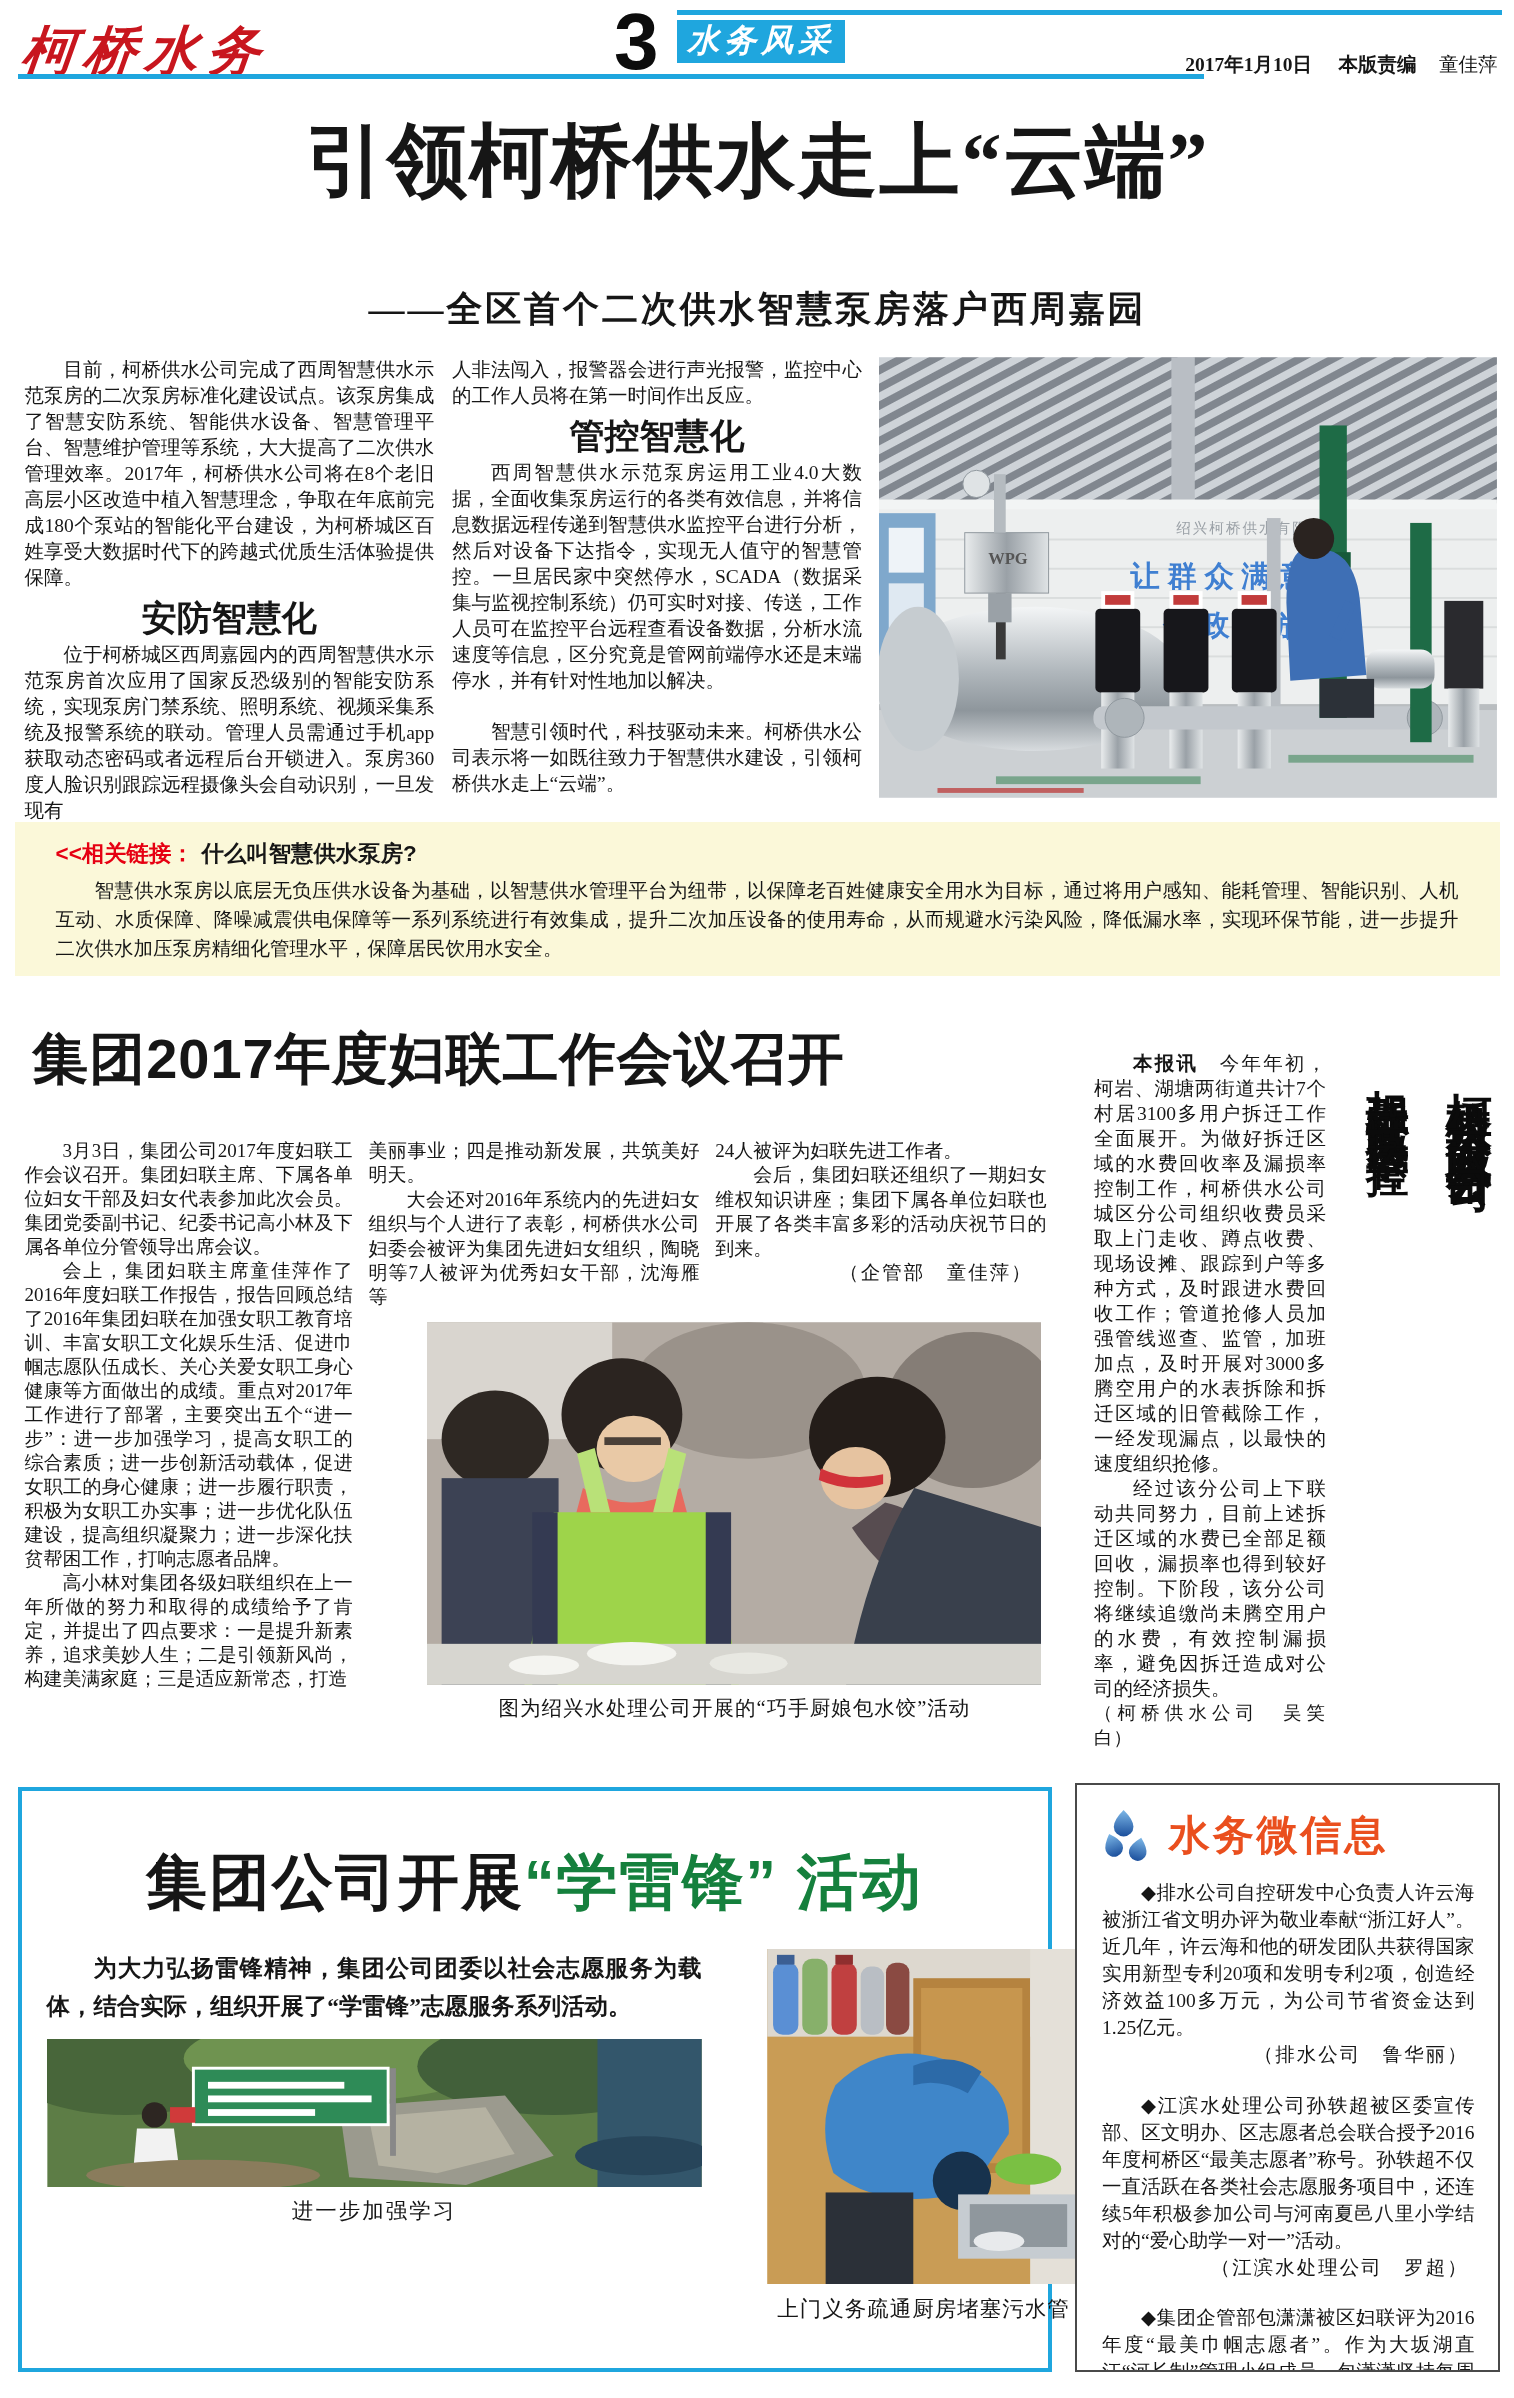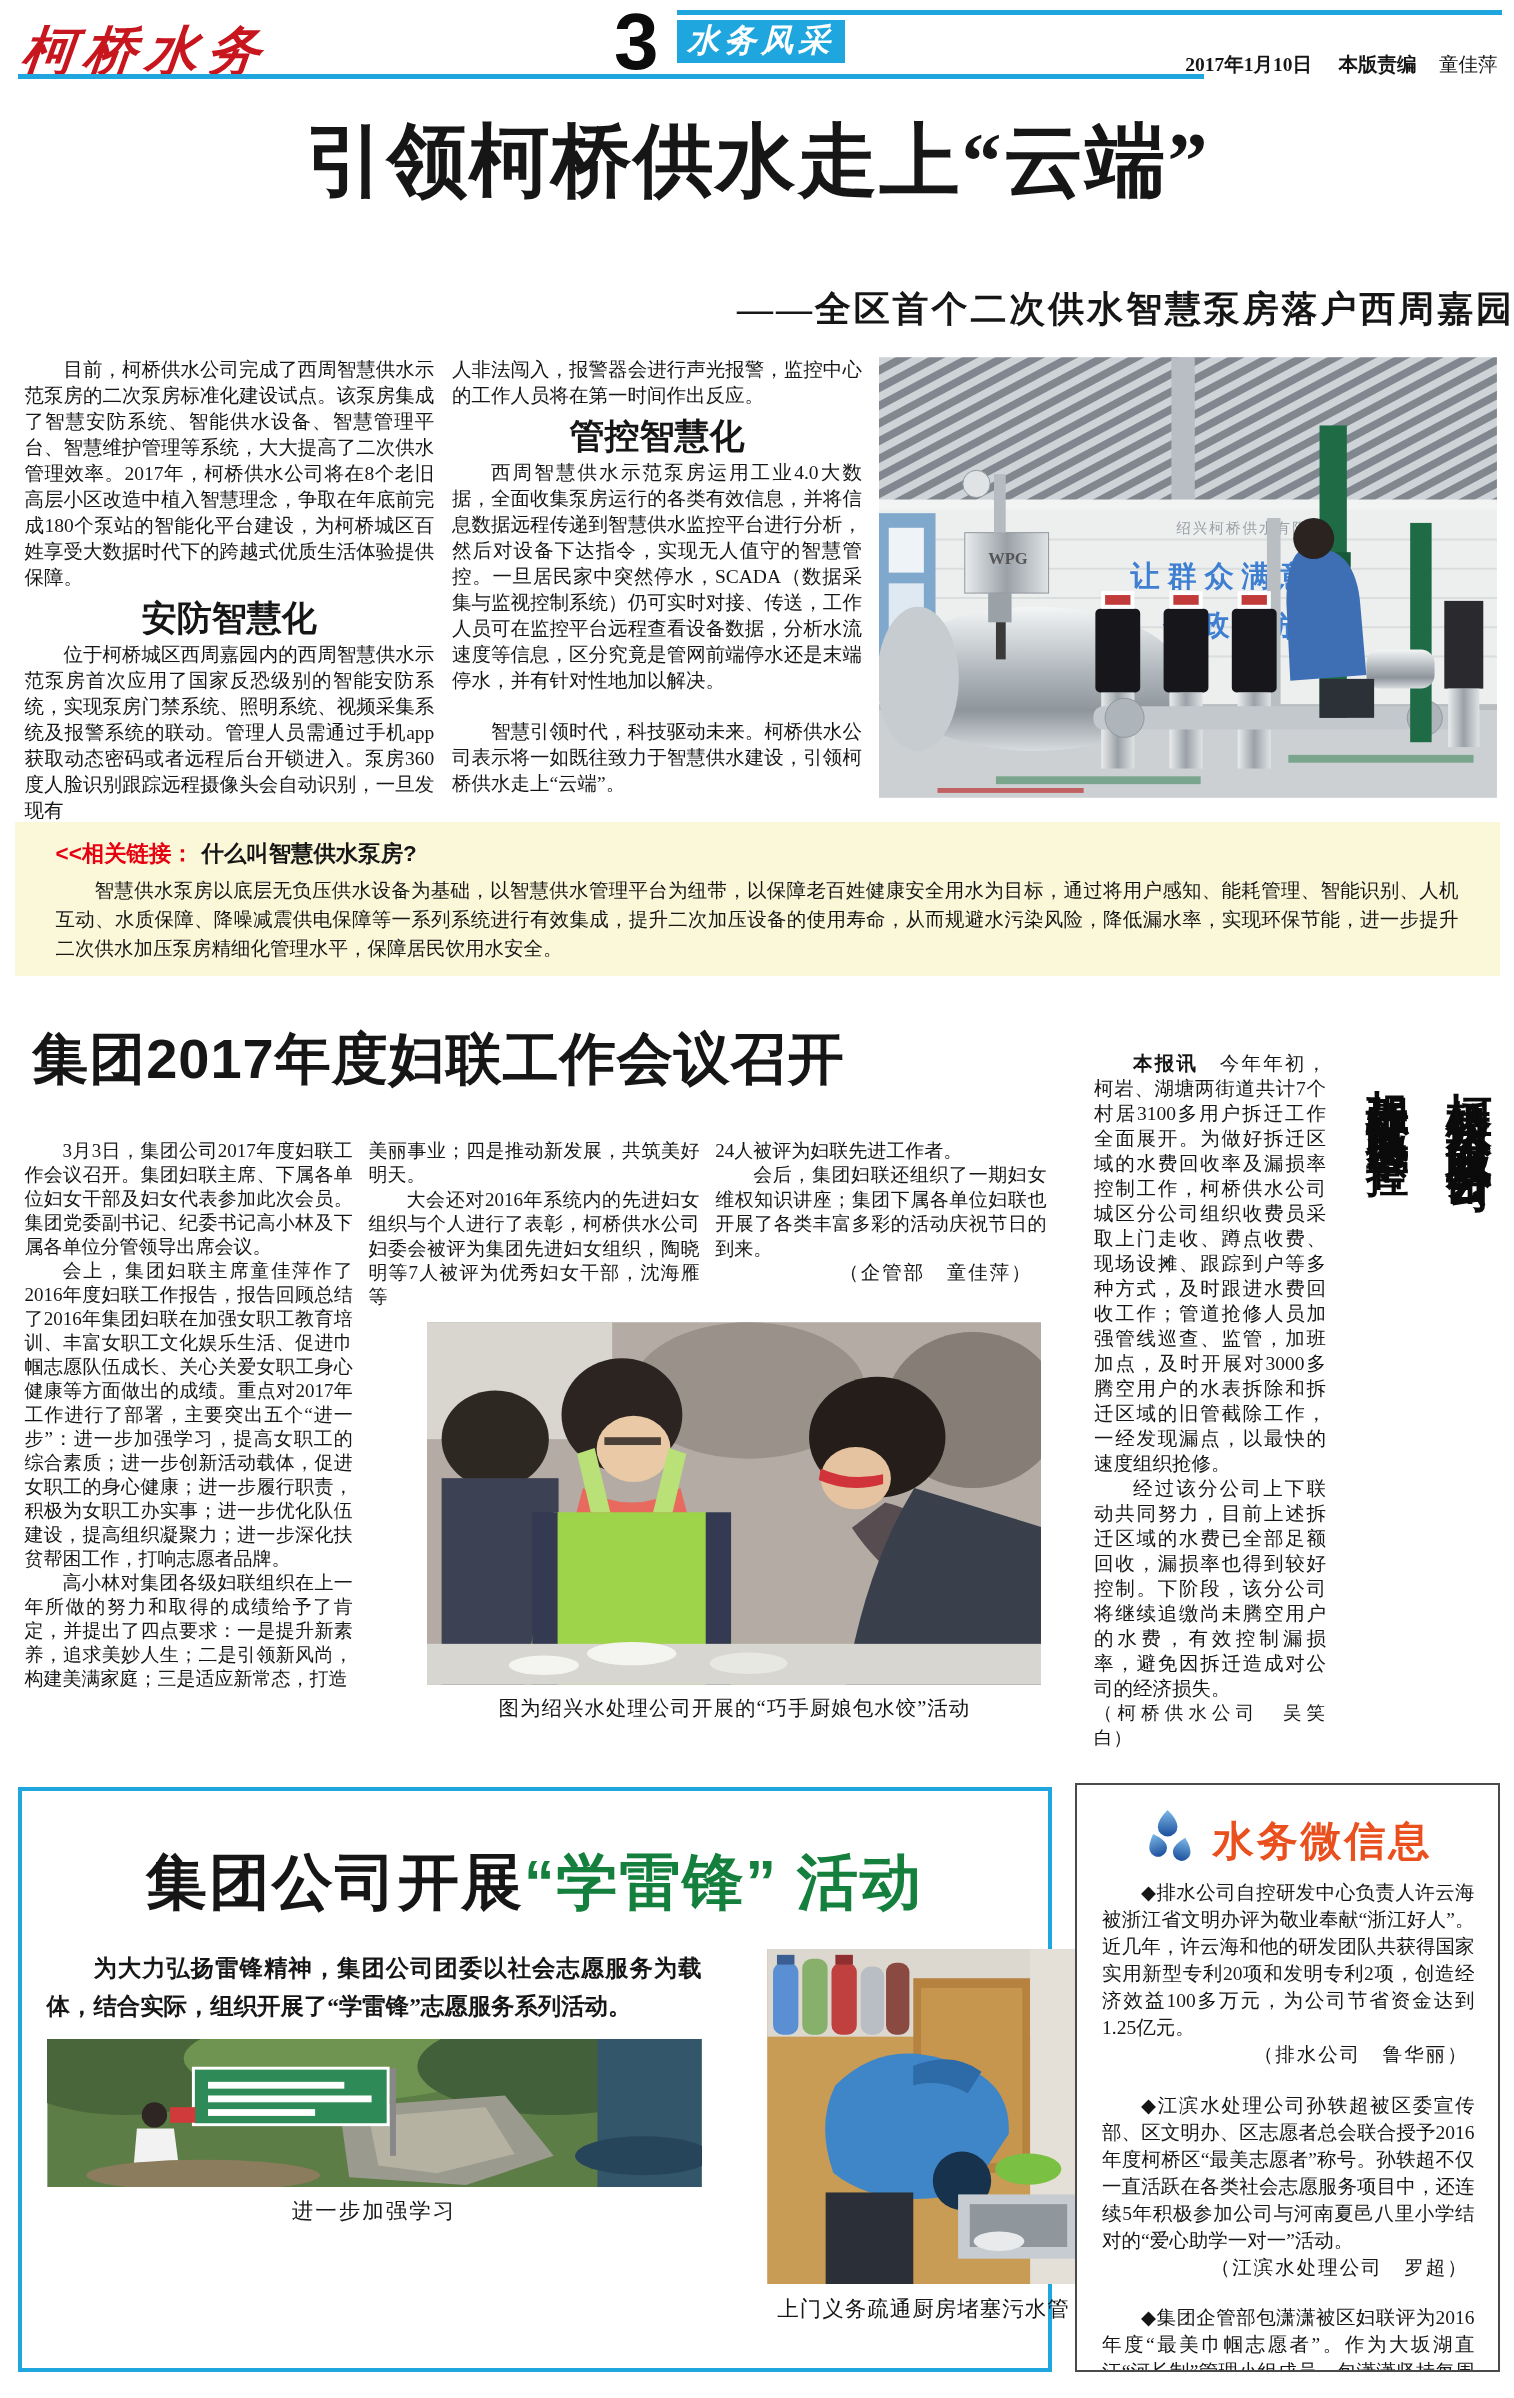--- a/index.html
+++ b/index.html
@@ -16,21 +16,21 @@
   .section-badge{position:absolute;left:677px;top:19.5px;width:168px;height:43px;background:#1fa6de;
         color:#fff;font-size:32px;font-weight:bold;font-style:italic;letter-spacing:4.9px;
         display:flex;align-items:center;justify-content:center;}
   .dateline{position:absolute;right:17.6px;top:51px;font-size:19.5px;font-weight:bold;white-space:nowrap;}
   .dateline .lbl{font-family:"Liberation Sans",sans-serif;margin-left:21.5px;}
   .dateline .who{font-weight:normal;margin-left:17.6px;}
   .main-rule{position:absolute;left:17.6px;top:74px;width:1186px;height:4.9px;background:#1fa6de;}
   
   .a1-head{position:absolute;left:0;top:115px;width:1515px;text-align:center;font-size:80px;
         font-weight:900;letter-spacing:2px;line-height:1.15;}
-  .a1-sub{position:absolute;left:0;top:285px;width:1515px;text-align:right;font-size:36px;
+  .a1-sub{position:absolute;left:0;top:285px;width:1515px;text-align:center;font-size:36px;
         font-weight:700;letter-spacing:2.9px;}
   .a1-body{position:absolute;left:24.4px;top:357px;width:1473px;display:flex;gap:17.6px;}
   .a1-col{width:410px;font-size:19.5px;line-height:26px;text-align:justify;}
   .a1-col p{margin:0;text-indent:2em;}
   .a1-col p.cont{text-indent:0;}
   .subhead{font-family:"Liberation Sans",sans-serif;font-size:35px;font-weight:900;
         text-align:center;margin:13.7px 0 11.7px;text-indent:0!important;}
   .pump-photo{position:relative;width:618px;height:441px;margin:3.9px 0 0 0;}
   .pump-photo svg{display:block;width:100%;height:100%;}
   
@@ -77,21 +77,21 @@
         text-align:justify;}
   .lf-photo1{position:relative;width:655px;height:148px;margin-top:13.7px;}
   .lf-photo1 svg,.lf-photo2 svg{display:block;width:100%;height:100%;}
   .lf-cap1{margin-top:9.8px;text-align:center;font-size:21.5px;letter-spacing:2px;}
   .lf-right{width:314px;padding-left:40px;}
   .lf-photo2{position:relative;width:314px;height:335px;}
   .lf-cap2{margin-top:9.8px;text-align:center;font-size:21.5px;letter-spacing:1px;white-space:nowrap;}
   
   .wx{position:absolute;left:1075px;top:1783px;width:425px;height:589px;box-sizing:border-box;
         border:2px solid #4a4a4a;background:#fff;overflow:hidden;}
-  .wx-titlerow{display:flex;align-items:flex-end;gap:9.8px;padding:23.4px 23.4px 5.9px 25px;margin-left:44px;}
+  .wx-titlerow{display:flex;align-items:flex-start;gap:9.8px;padding:23.4px 23.4px 5.9px 25px;}
   .wx-title{font-size:41px;font-weight:900;color:#ea4f1e;letter-spacing:2.9px;
         font-family:"Liberation Sans",sans-serif;}
   .wx-items{padding:3.9px 23.4px 0 25px;font-size:19.5px;line-height:27px;text-align:justify;}
   .wx-items p{margin:0;}
   .wx-item-text{text-indent:2em;}
   .wx-sig{text-align:right;padding-right:5.9px;letter-spacing:2px;}
   .wx-gap{height:23.4px;}
 </style>
 </head>
 <body>

